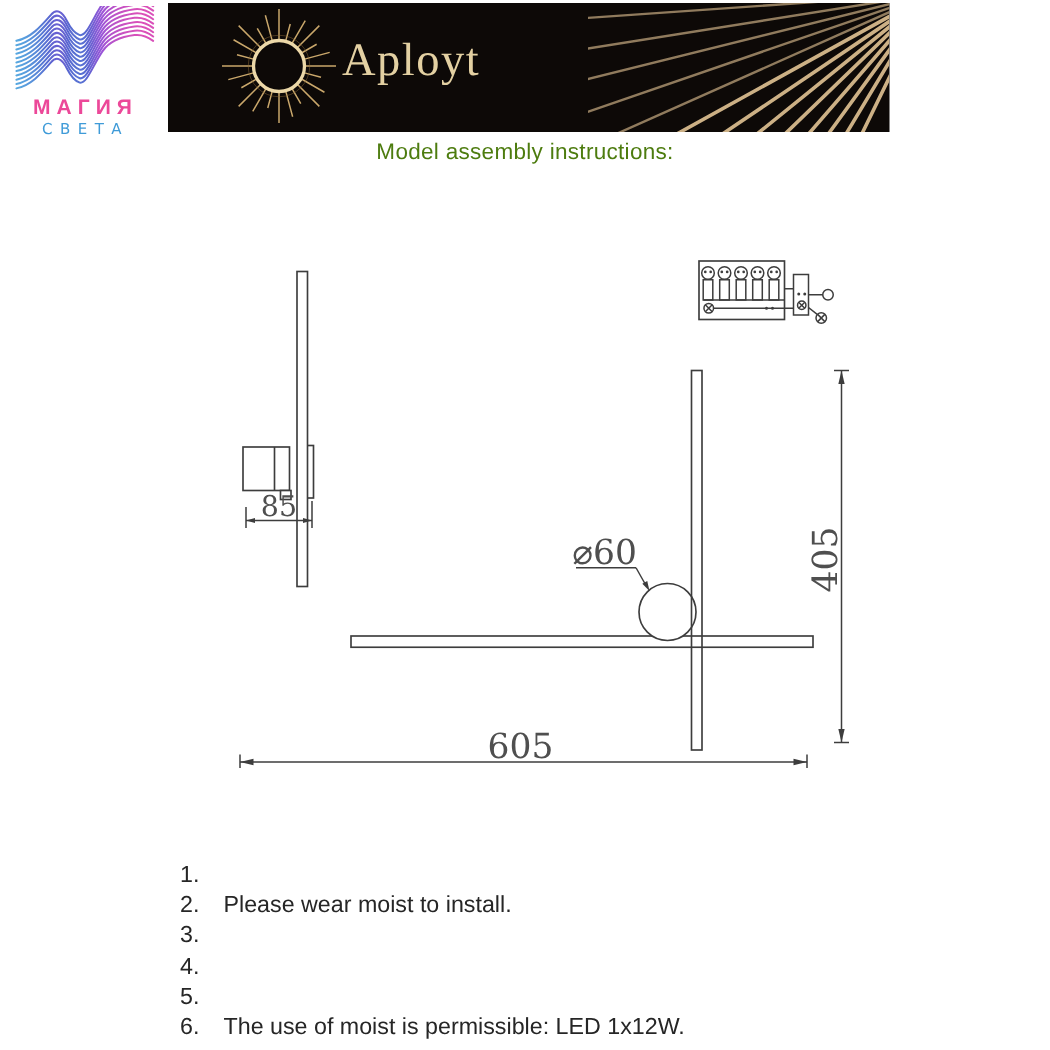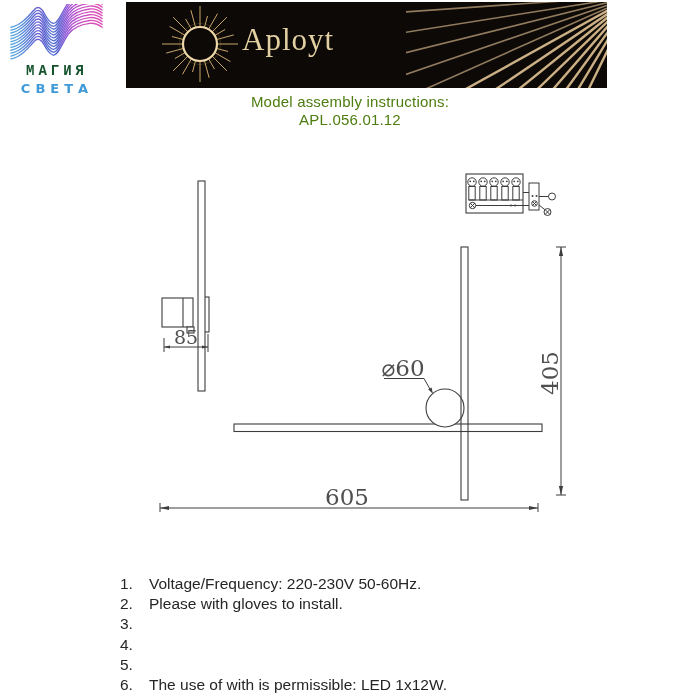--- a/index.html
+++ b/index.html
@@ -2,25 +2,25 @@
 <html><head>
 <meta charset="utf-8">
 <style>
   html,body{margin:0;padding:0;background:#fff;}
   .page{position:relative;width:700px;height:700px;background:#ffffff;overflow:hidden;
         font-family:"Liberation Sans",sans-serif;}
   
   .logo{position:absolute;left:6px;top:4px;width:102px;height:92px;text-align:center;}
   .logo svg{display:block;margin:0 auto;}
   .logo .brand-top{margin-top:1px;font-size:14px;font-weight:bold;letter-spacing:4px;
-        color:#14532d;font-family:Liberation Mono, monospace;}
-  .logo .brand-bottom{margin-top:2px;font-size:13px;font-weight:bold;letter-spacing:5px;
+        color:#ec4899;font-family:Liberation Sans, sans-serif;}
+  .logo .brand-bottom{margin-top:2px;font-size:10px;font-weight:normal;letter-spacing:5px;
         color:#3f9bd8;font-family:"DejaVu Sans",sans-serif;}
   
-  .banner{position:absolute;left:126px;top:2px;width:481px;height:86px;background:#0d0907;
+  .banner{position:absolute;left:112px;top:2px;width:481px;height:86px;background:#0d0907;
         overflow:hidden;}
   .banner .sunburst{position:absolute;left:15px;top:-1px;}
   .banner .brand{position:absolute;left:116px;top:20px;font-size:31px;letter-spacing:1px;
         color:#e3d0a2;font-family:"Liberation Serif",serif;}
   .banner .rays{position:absolute;left:0;top:0;}
   
   .title{position:absolute;left:0;top:93px;width:700px;text-align:center;color:#4d7c0f;
         font-size:15px;line-height:17.5px;letter-spacing:.2px;}
   
   svg.drawing{position:absolute;left:0;top:0;}
@@ -98,21 +98,20 @@
           M508,-6 L-51,33 M508,-6 L-45,82 M508,-6 L-35,129 M508,-6 L-21,176 M508,-6 L-3,222"></path>
         <path stroke="#d7b98c" stroke-width="2.4" opacity="0.95" fill="none" d="
           M508,-6 L18,265 M508,-6 L44,307 M508,-6 L73,346 M508,-6 L105,383
           M508,-6 L141,417 M508,-6 L179,447 M508,-6 L220,474 M508,-6 L263,497"></path>
       </g>
     </svg>
   </div>
 
   <div class="title">
     <div>Model assembly instructions:</div>
-    <div>APL.056.01.12</div>
   </div>
 
   <svg class="drawing" width="700" height="700" viewBox="0 0 700 700">
 
     <g>
       <rect class="ln" x="466" y="174" width="57" height="39"></rect>
       <g class="thin">
         <circle cx="472" cy="182" r="4.2" class="wfill thin"></circle>
         <circle cx="483" cy="182" r="4.2" class="wfill thin"></circle>
         <circle cx="494" cy="182" r="4.2" class="wfill thin"></circle>
@@ -202,34 +201,33 @@
         <polygon class="arr" points="561,247 558.9,256 563.1,256"></polygon>
         <polygon class="arr" points="561,495 558.9,486 563.1,486"></polygon>
         <text fill="#4f4f4f" font-size="23" text-anchor="middle" transform="translate(558,373) rotate(-90)">405</text>
       </g>
     </g>
   </svg>
 
   <div class="instructions">
     <div class="row">
       <span class="num">1.</span>
-      <span class="txt">Voltage/Frequency: 220-230V 50-60Hz.</span>
     </div>
     <div class="row">
       <span class="num">2.</span>
-      <span class="txt">Please with gloves to install.</span>
+      <span class="txt">Please wear moist to install.</span>
     </div>
     <div class="row">
       <span class="num">3.</span>
     </div>
     <div class="row">
       <span class="num">4.</span>
     </div>
     <div class="row">
       <span class="num">5.</span>
     </div>
     <div class="row">
       <span class="num">6.</span>
-      <span class="txt">The use of with is permissible: LED 1x12W.</span>
+      <span class="txt">The use of moist is permissible: LED 1x12W.</span>
     </div>
   </div>
 
 </div>
 
 </body></html>

